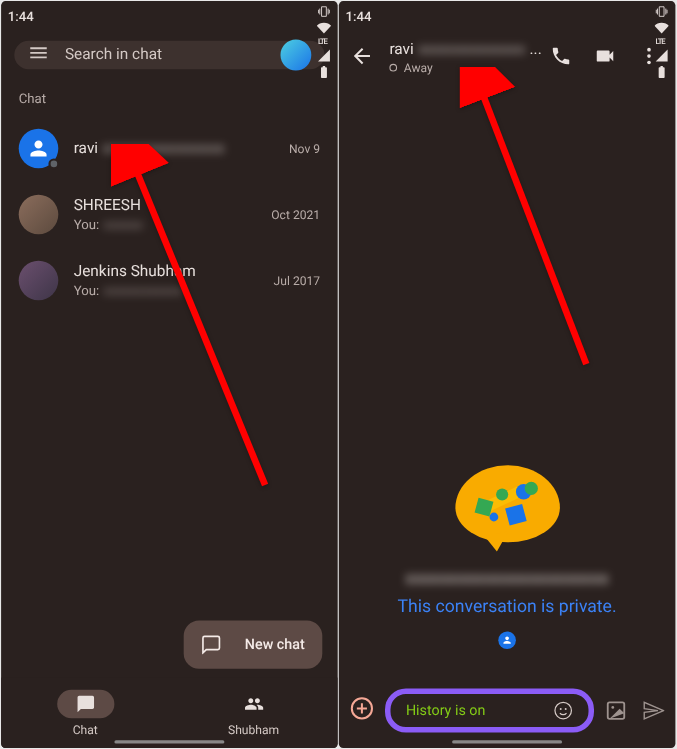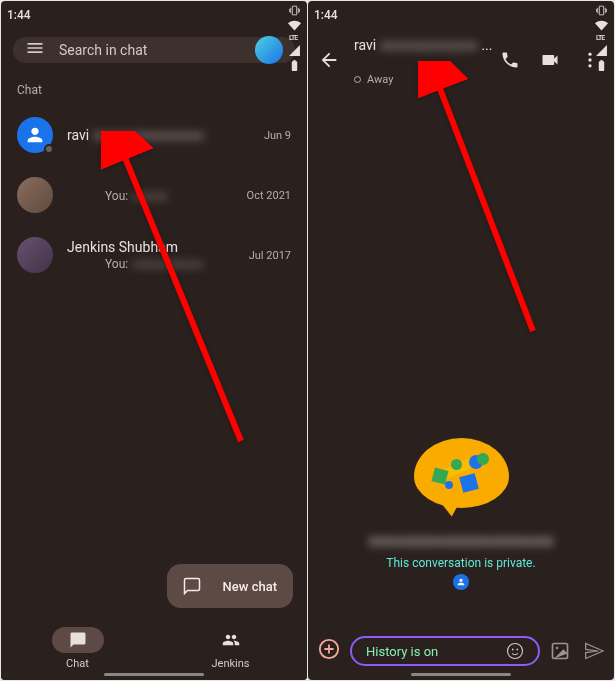--- a/index.html
+++ b/index.html
@@ -19,61 +19,61 @@
     
     .chat-item { display: flex; align-items: center; padding: 12px 16px; gap: 14px; position: relative; }
     .chat-avatar { width: 36px; height: 36px; border-radius: 50%; flex-shrink: 0; position: relative; }
     .avatar-blue { background: #1a73e8; display: flex; align-items: center; justify-content: center; }
     .avatar-blue svg { width: 22px; height: 22px; fill: #fff; }
     .avatar-img1 { background: linear-gradient(135deg, #8b6d5c, #5c4a3e); }
     .avatar-img2 { background: linear-gradient(135deg, #6b4f6e, #3e3548); }
     .presence-dot { position: absolute; bottom: -1px; right: -1px; width: 10px; height: 10px; border-radius: 50%; border: 2px solid #2a211f; background: #5f6368; }
     .chat-info { flex: 1; min-width: 0; }
     .chat-name { font-size: 14px; color: #e8e0dd; display: flex; align-items: center; gap: 4px; }
-    .chat-preview { font-size: 12px; color: #b8aca8; margin-top: 2px; display: flex; gap: 4px; margin-left: 38px; }
+    .chat-preview { font-size: 12px; color: #b8aca8; margin-top: 2px; display: flex; gap: 4px; }
     .chat-time { font-size: 11px; color: #b8aca8; }
     .blur { filter: blur(4px); opacity: 0.7; display: inline-block; }
     
     .fab { position: absolute; bottom: 72px; right: 14px; height: 44px; padding: 0 16px; background: #5d4a45; border-radius: 14px; display: flex; align-items: center; gap: 22px; color: #f5ebe8; font-size: 13px; font-weight: 500; }
     .fab svg { width: 18px; height: 18px; fill: #f5ebe8; }
     
     .bottom-nav { position: absolute; bottom: 0; left: 0; right: 0; height: 64px; display: flex; background: #2a211f; }
     .nav-item { flex: 1; display: flex; flex-direction: column; align-items: center; justify-content: center; gap: 4px; font-size: 11px; color: #d4c9c5; }
     .nav-icon { width: 52px; height: 26px; border-radius: 13px; display: flex; align-items: center; justify-content: center; }
     .nav-icon.active { background: #5d4a45; }
     .nav-icon svg { width: 18px; height: 18px; fill: #e8e0dd; }
     .nav-handle { position: absolute; bottom: 4px; left: 50%; transform: translateX(-50%); width: 100px; height: 3px; background: #888; border-radius: 2px; }
     
     .conv-header { display: flex; align-items: center; padding: 8px 10px; gap: 14px; }
     .back-btn svg { width: 22px; height: 22px; fill: #e8e0dd; }
     .conv-title { flex: 1; min-width: 0; }
     .conv-name { font-size: 14px; display: flex; align-items: center; gap: 4px; }
-    .conv-status { font-size: 11px; color: #b8aca8; display: flex; align-items: center; gap: 6px; margin-top: 20px; }
+    .conv-status { font-size: 11px; color: #b8aca8; display: flex; align-items: center; gap: 6px; margin-top: 2px; }
     .status-ring { width: 7px; height: 7px; border: 1.5px solid #b8aca8; border-radius: 50%; }
     .header-action svg { width: 20px; height: 20px; fill: #e8e0dd; }
     .header-actions { display: flex; gap: 20px; align-items: center; padding-right: 4px; }
     
     .conv-body { position: absolute; top: 90px; bottom: 60px; left: 0; right: 0; display: flex; flex-direction: column; align-items: center; justify-content: flex-end; padding-bottom: 30px; }
     .welcome-icon { width: 95px; height: 75px; margin-bottom: 18px; }
     .speech-bubble { width: 95px; height: 70px; background: #f9ab00; border-radius: 50% 50% 50% 50% / 55% 55% 45% 45%; position: relative; display: flex; align-items: center; justify-content: center; }
     .speech-bubble::after { content: ''; position: absolute; bottom: -8px; left: 28px; width: 0; height: 0; border-left: 8px solid transparent; border-right: 14px solid transparent; border-top: 16px solid #f9ab00; transform: rotate(-12deg); }
     .shapes { position: relative; width: 60px; height: 45px; }
     .shape-r { position: absolute; background: #1a73e8; transform: rotate(-15deg); }
     .shape-g { position: absolute; background: #34a853; }
     .shape-y { position: absolute; background: #fbbc04; }
     .shape-c { position: absolute; background: #1a73e8; border-radius: 50%; }
     .shape-c2 { position: absolute; background: #34a853; border-radius: 50%; }
     .welcome-name { font-size: 16px; font-weight: 500; color: #e8e0dd; margin-bottom: 6px; }
-    .welcome-msg { font-size: 12px; color: #5eead4; margin-bottom: 4px; }
+    .welcome-msg { font-size: 16px; color: #3b82f6; margin-bottom: 14px; }
     .welcome-dot { width: 16px; height: 16px; background: #1a73e8; border-radius: 50%; display: flex; align-items: center; justify-content: center; }
     .welcome-dot svg { width: 10px; height: 10px; fill: #fff; }
     
     .compose-bar { position: absolute; bottom: 14px; left: 10px; right: 10px; display: flex; align-items: center; gap: 10px; }
     .compose-btn svg { width: 22px; height: 22px; fill: #f5a896; }
-    .compose-input { flex: 1; height: 30px; border: 2px solid #8b5cf6; border-radius: 19px; display: flex; align-items: center; padding: 0 14px; color: #86efac; font-size: 13px; justify-content: space-between; }
+    .compose-input { flex: 1; height: 40px; border: 5px solid #8b5cf6; border-radius: 19px; display: flex; align-items: center; padding: 0 14px; color: #84cc16; font-size: 13px; justify-content: space-between; }
     .compose-input svg { width: 18px; height: 18px; fill: #d4c9c5; }
     .compose-right { display: flex; gap: 14px; align-items: center; }
     .compose-right svg { width: 20px; height: 20px; fill: #9e938f; }
     
     .arrow-annotation { position: absolute; pointer-events: none; }
     .arrow-annotation svg { filter: drop-shadow(0 1px 2px rgba(0,0,0,0.3)); }
   </style>
 </head>
 <body>
 
@@ -123,26 +123,27 @@
           <path d="M12 12c2.2 0 4-1.8 4-4s-1.8-4-4-4-4 1.8-4 4 1.8 4 4 4zm0 2c-2.7 0-8 1.3-8 4v2h16v-2c0-2.7-5.3-4-8-4z"></path>
         </svg>
       <span class="presence-dot"></span>
     </div>
     <div class="chat-info">
       <div class="chat-name">
           <span>ravi</span>
           <span class="blur">xxxxxxxxxxxxxxxx</span>
         </div>
     </div>
-    <div class="chat-time">Jun 9</div>
+    <div class="chat-time">Nov 9</div>
   </div>
 
   <div class="chat-item">
     <div class="chat-avatar avatar-img1"></div>
     <div class="chat-info">
+      <div class="chat-name">SHREESH</div>
       <div class="chat-preview">
           <span>You:</span>
           <span class="blur">xxxxxx</span>
         </div>
     </div>
     <div class="chat-time">Oct 2021</div>
   </div>
 
   <div class="chat-item">
     <div class="chat-avatar avatar-img2"></div>
@@ -182,21 +183,21 @@
           </svg>
         </div>
       <span>Chat</span>
     </div>
     <div class="nav-item">
       <div class="nav-icon">
           <svg viewBox="0 0 24 24">
             <path d="M16 11c1.7 0 3-1.3 3-3s-1.3-3-3-3-3 1.3-3 3 1.3 3 3 3zm-8 0c1.7 0 3-1.3 3-3S9.7 5 8 5 5 6.3 5 8s1.3 3 3 3zm0 2c-2.3 0-7 1.2-7 3.5V19h14v-2.5c0-2.3-4.7-3.5-7-3.5zm8 0c-.3 0-.6 0-1 .1 1.2.9 2 2 2 3.4V19h6v-2.5c0-2.3-4.7-3.5-7-3.5z"></path>
           </svg>
         </div>
-      <span>Jenkins</span>
+      <span>Shubham</span>
     </div>
     <div class="nav-handle"></div>
   </div>
 </div>
 
 <div class="phone">
   <div class="status-bar">
     <span>1:44</span>
     <span class="status-icons">
       <svg viewBox="0 0 24 24">

